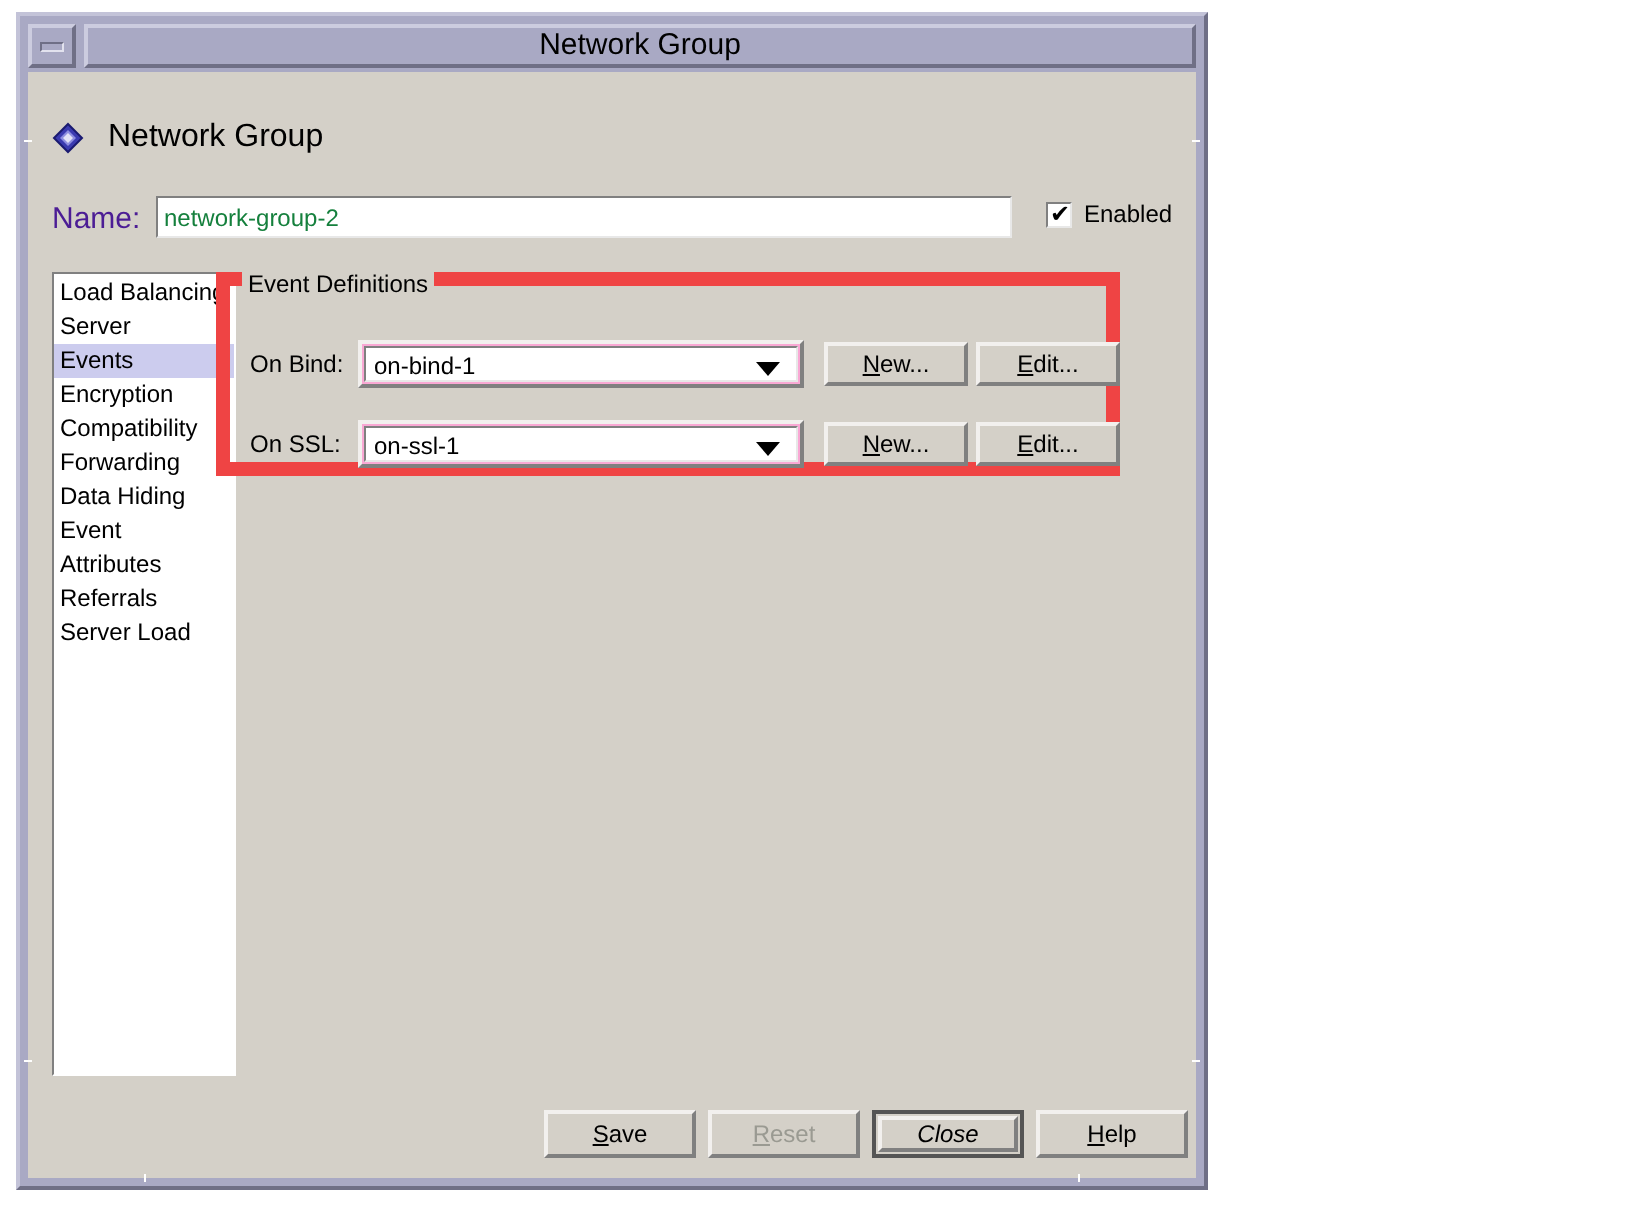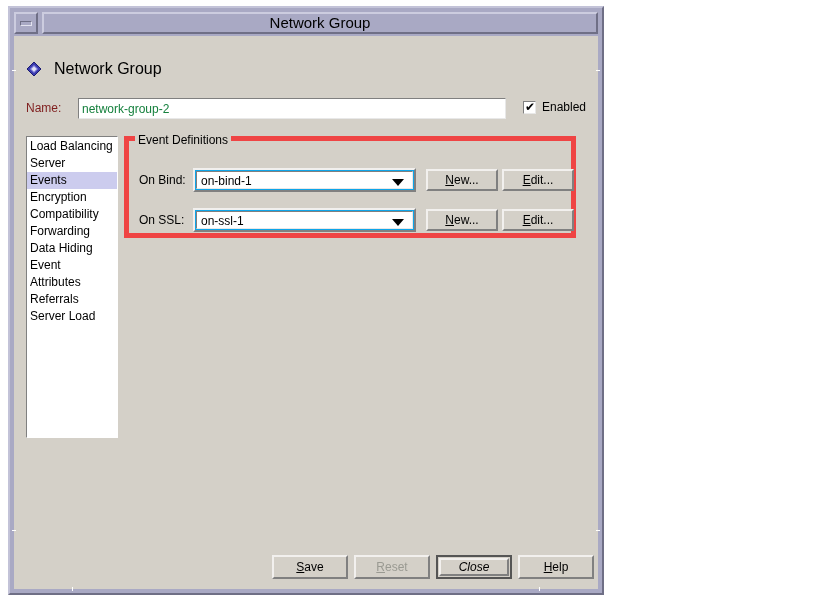--- a/index.html
+++ b/index.html
@@ -119,22 +119,22 @@
     position: absolute;
     left: 12px;
     top: 62px;
     width: 560px;
     height: 22px;
   }
   #name-label {
     position: absolute;
     left: 0;
     top: 3px;
-    font-size: 12px;
-    color: #7f1d1d;
+    font-size: 15px;
+    color: #4c1d95;
   }
   #name-input {
     position: absolute;
     left: 52px;
     top: 0;
     width: 428px;
     height: 21px;
     background: #ffffff;
     border-top: 1px solid #808080;
     border-left: 1px solid #808080;
@@ -179,21 +179,21 @@
     font-size: 12px;
     color: #000000;
   }
 
   
   #sidebar-list {
     position: absolute;
     left: 12px;
     top: 100px;
     width: 92px;
-    height: 302px;
+    height: 402px;
     background: #ffffff;
     border-top: 1px solid #808080;
     border-left: 1px solid #808080;
     border-right: 1px solid #ffffff;
     border-bottom: 1px solid #ffffff;
     box-sizing: border-box;
     overflow: hidden;
     padding-top: 1px;
   }
   .sidebar-item {
@@ -205,25 +205,25 @@
     white-space: nowrap;
     overflow: hidden;
   }
   .sidebar-item.selected {
     background: #ccccee;
   }
 
   
   #event-group {
     position: absolute;
-    left: 110px;
+    left: 94px;
     top: 100px;
     width: 452px;
     height: 102px;
-    border: 5px solid #ef4444;
+    border: 7px solid #ef4444;
     box-sizing: border-box;
   }
   #event-group-title {
     position: absolute;
     left: 6px;
     top: -8px;
     background: #d4d0c8;
     padding: 0 3px;
     font-size: 12px;
     color: #000000;
@@ -242,21 +242,21 @@
     font-size: 12px;
     color: #000000;
     text-align: right;
   }
   .combo {
     position: absolute;
     left: 64px;
     top: 0;
     width: 223px;
     height: 24px;
-    background: #0ea5e9;
+    background: #f9a8d4;
     border-top: 2px solid #f2f0ee;
     border-left: 2px solid #f2f0ee;
     border-right: 2px solid #808080;
     border-bottom: 2px solid #808080;
     box-sizing: border-box;
   }
   .combo-inner {
     position: absolute;
     left: 1px;
     top: 1px;

